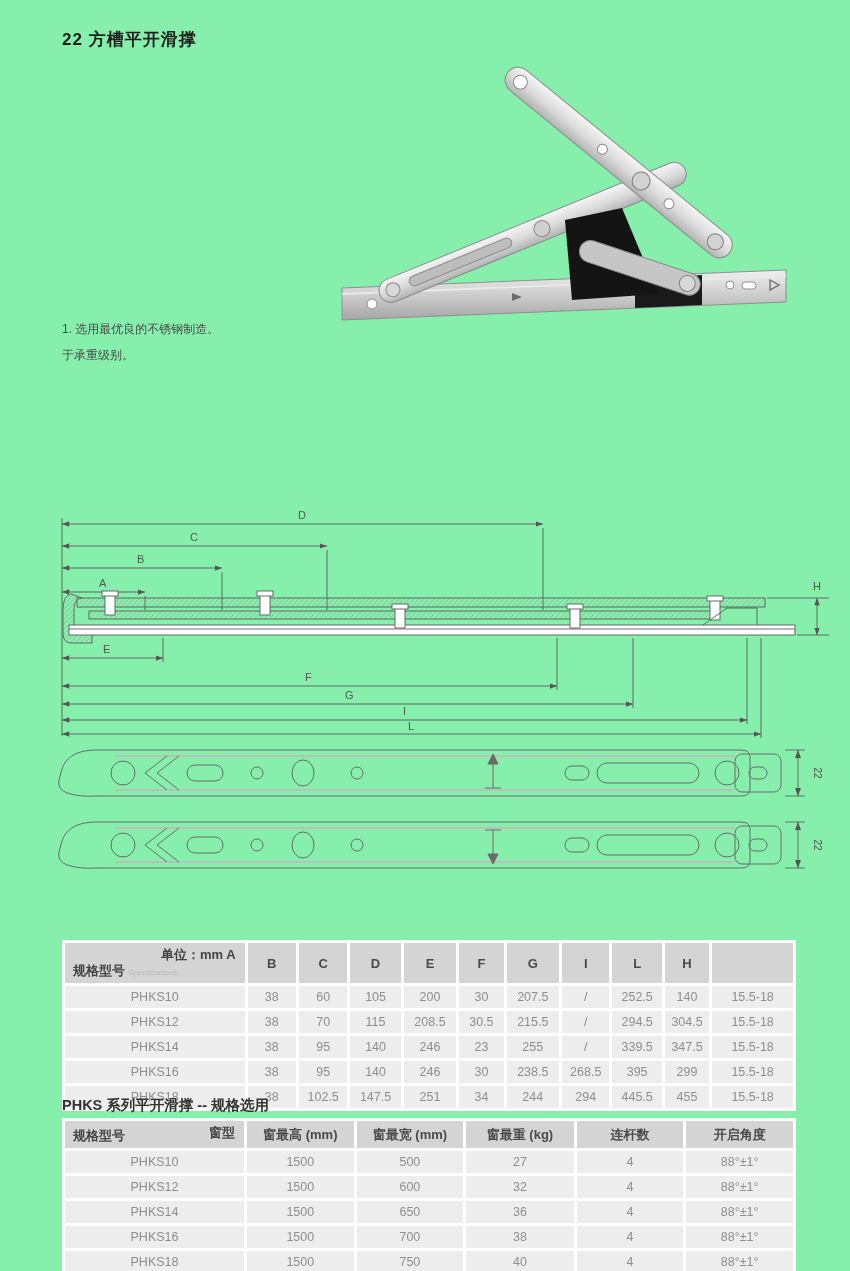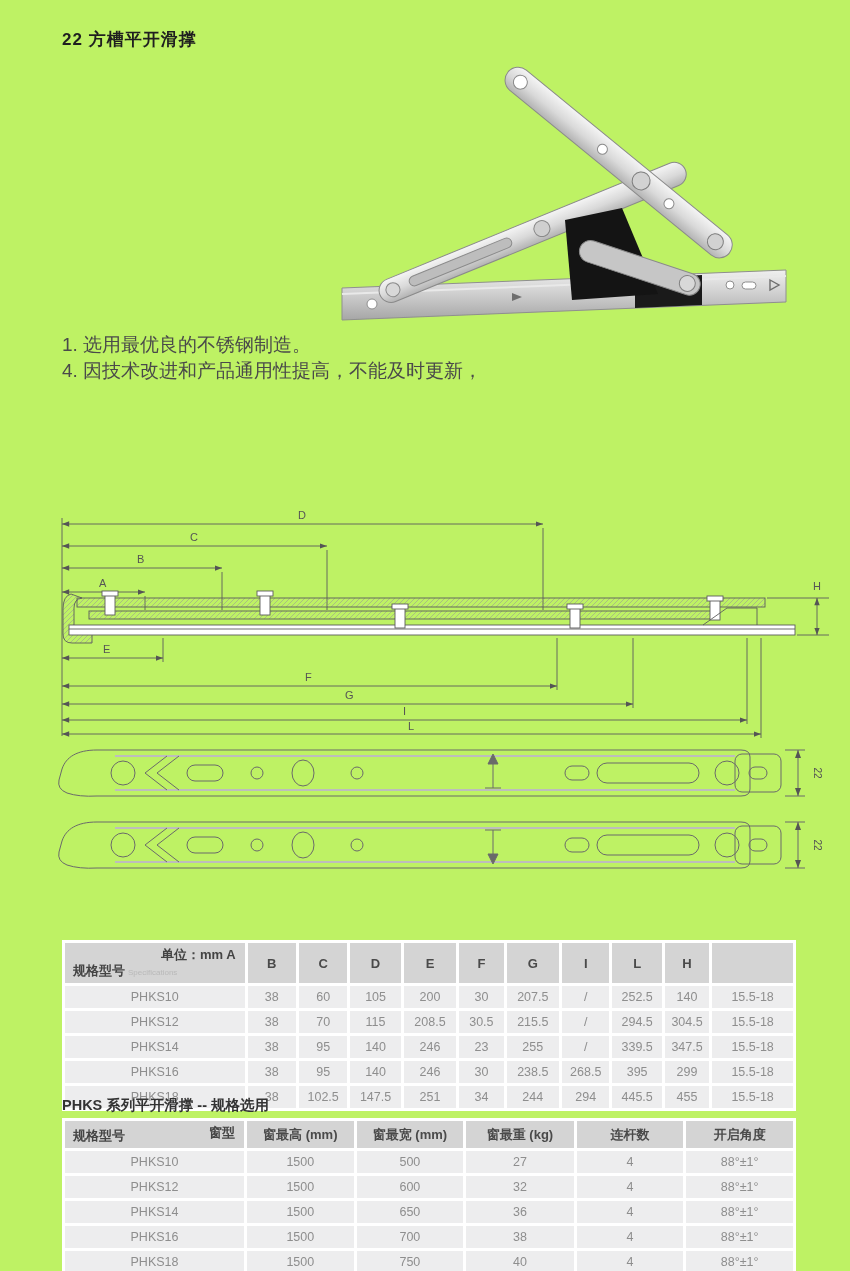--- a/index.html
+++ b/index.html
@@ -1,20 +1,20 @@
 <!DOCTYPE html>
 <html><head>
 <meta charset="utf-8">
 <style>
   html,body{margin:0;padding:0;background:#ffffff;}
   body{font-family:"Liberation Sans","DejaVu Sans",sans-serif;}
-  .page{position:relative;width:850px;height:1271px;background:#bef264;overflow:hidden;}
+  .page{position:relative;width:850px;height:1271px;background:#86efac;overflow:hidden;}
   .page-title{position:absolute;left:62px;top:28px;font-size:17px;font-weight:bold;color:#1f1f1f;letter-spacing:1px;}
   .photo{position:absolute;left:230px;top:42px;width:560px;height:288px;}
-  .notes{position:absolute;left:62px;top:332px;width:470px;font-size:19px;color:#4a4a4a;line-height:26px;}
+  .notes{position:absolute;left:62px;top:316px;width:470px;font-size:12px;color:#4a4a4a;line-height:26px;}
   .dimfig{position:absolute;left:55px;top:498px;width:800px;height:242px;}
   .plan{position:absolute;left:35px;width:790px;height:62px;}
   .plan.one{top:742px;}
   .plan.two{top:814px;}
   .sec-title{position:absolute;left:62px;font-size:14.5px;font-weight:bold;color:#333;}
   .sec-title.t1{top:964px;}
   .sec-title.t2{top:1096px;}
   table.spec{position:absolute;left:62px;border-collapse:separate;border-spacing:3px;background:#fff;table-layout:fixed;}
   table.spec.t1{top:940px;width:734px;}
   table.spec.t2{top:1118px;width:734px;}
@@ -77,21 +77,21 @@
       <circle cx="16" cy="0" r="7" fill="#fff" stroke="#8a8a8a"></circle>
       <circle cx="122" cy="0" r="5" fill="#fff" stroke="#8a8a8a"></circle>
       <circle cx="172" cy="0" r="9" fill="#d2d2d2" stroke="#7d7d7d"></circle>
       <circle cx="208" cy="0" r="5" fill="#fff" stroke="#8a8a8a"></circle>
       <circle cx="268" cy="0" r="8" fill="#d2d2d2" stroke="#7d7d7d"></circle>
     </g>
   </svg>
 
   <div class="notes">
     <div>1. 选用最优良的不锈钢制造。</div>
-    <div>4. 因技术改进和产品通用性提高，不能及时更新，</div>
+    <div>于承重级别。</div>
   </div>
 
   <svg class="dimfig" viewBox="0 0 800 242">
     <defs>
       <marker id="ae" markerWidth="9" markerHeight="8" refX="8" refY="3" orient="auto">
           <path d="M0,0 L8,3 L0,6 Z" fill="#555"></path>
         </marker>
       <marker id="as" markerWidth="9" markerHeight="8" refX="0" refY="3" orient="auto">
           <path d="M8,0 L0,3 L8,6 Z" fill="#555"></path>
         </marker>

